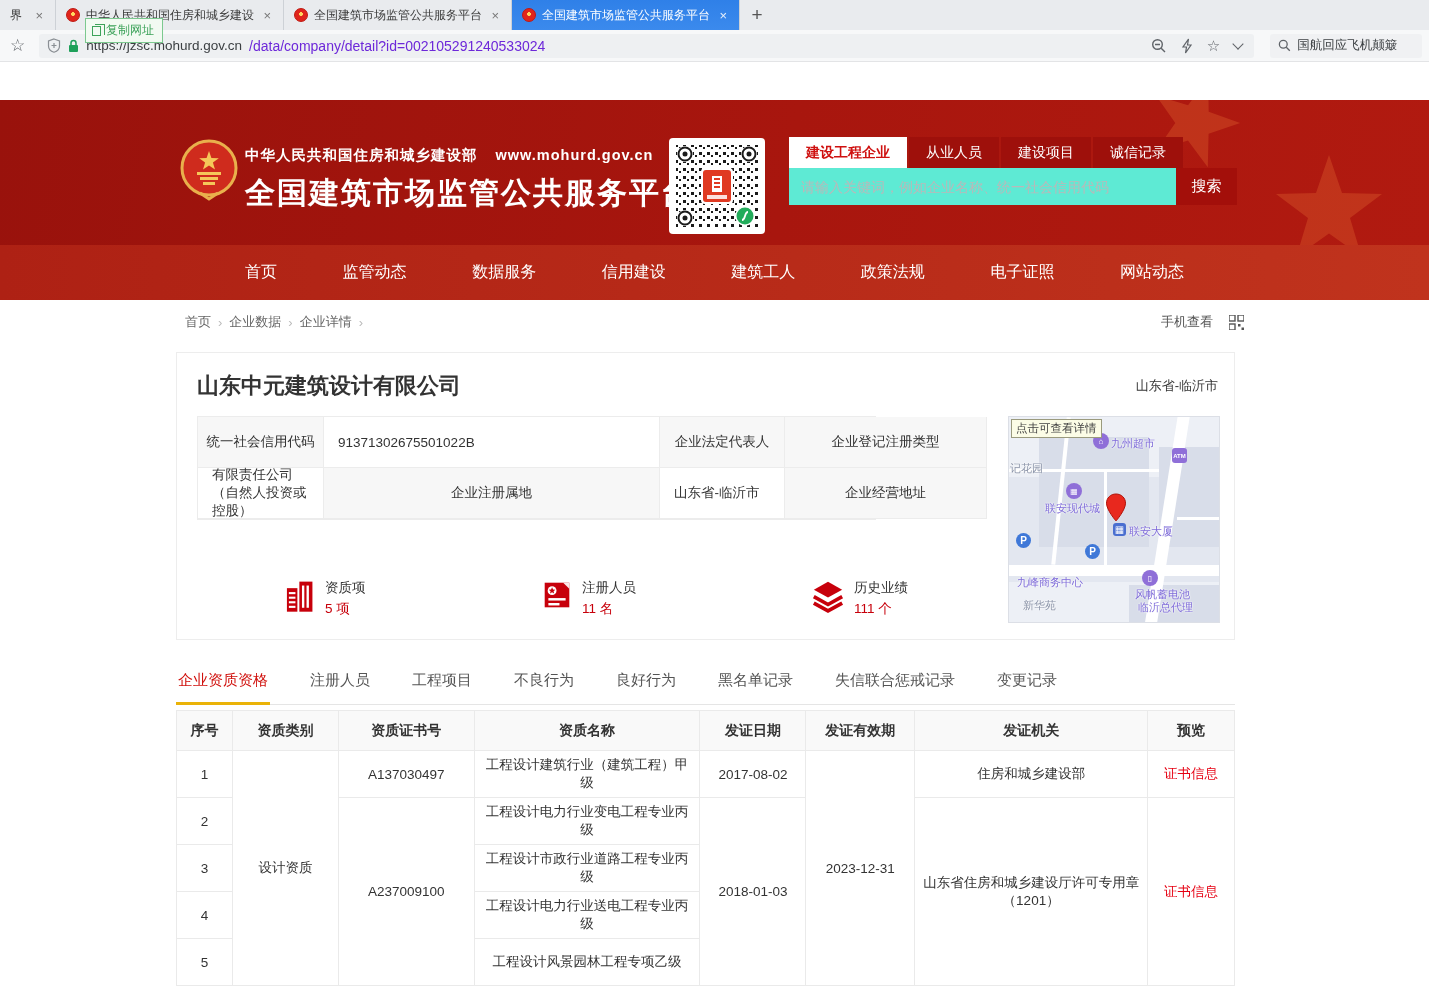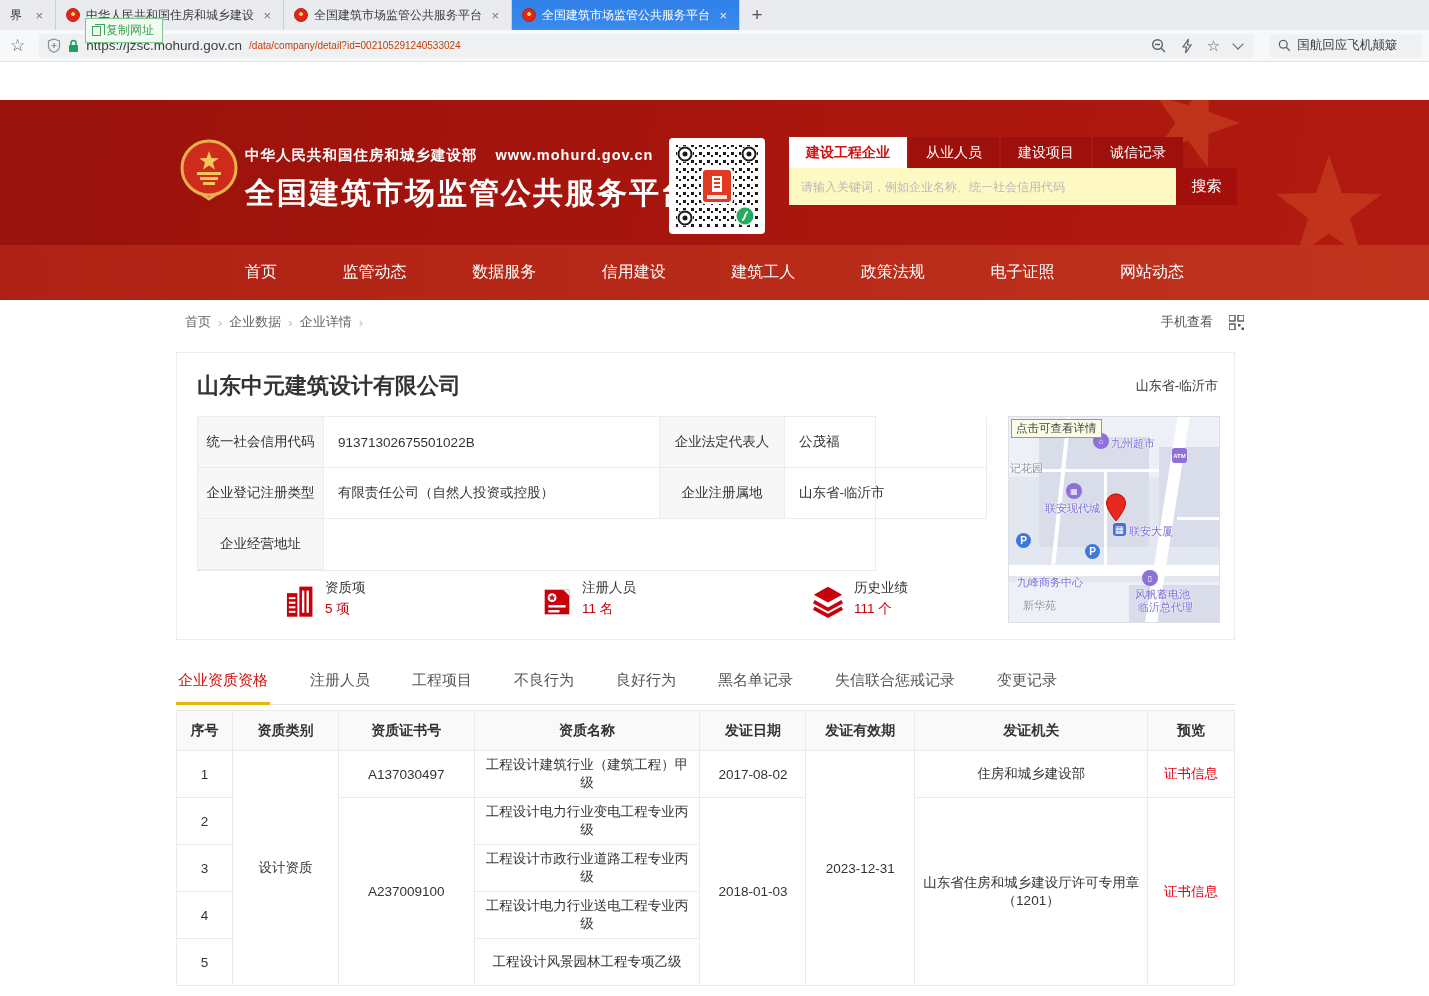--- a/index.html
+++ b/index.html
@@ -25,21 +25,21 @@
   #copytip { left:85px; top:18px; z-index:30; background:#f2faf2; border:1px solid #7cc98f; color:#3da35a;
     font-size:12px; padding:3px 8px 3px 6px; display:flex; align-items:center; gap:5px; }
   .copy-ic { width:9px; height:10px; border:1px solid #3da35a; position:relative; display:inline-block; background:#f2faf2;}
   .copy-ic:before { content:""; position:absolute; left:2px; top:-3px; width:9px; height:10px; border:1px solid #3da35a; border-bottom:none; border-left:none; }
 
   #toolbar { left:0; top:30px; width:1429px; height:32px; background:#f7f8f9; border-bottom:1px solid #e3e4e6;
     display:flex; align-items:center; }
   .bm-star { font-size:17px; color:#5f6368; margin:0 14px 0 10px; }
   #addressbar { height:24px; width:1215px; background:#eef0f2; border-radius:3px; display:flex; align-items:center; padding:0 8px; gap:7px; }
   .url-secure { color:#3c4043; font-size:13.5px; }
-  .url-path { color:#c2410c; font-size:10px; }
+  .url-path { color:#6d28d9; font-size:14px; }
   .addr-icons { margin-left:auto; display:flex; align-items:center; gap:14px; padding-right:4px; }
   .chev { width:8px; height:8px; border-right:1.6px solid #5f6368; border-bottom:1.6px solid #5f6368;
     transform:rotate(45deg); margin-top:-4px; }
   #newsbox { margin-left:16px; width:152px; height:24px; background:#f0f1f3; border-radius:3px;
     display:flex; align-items:center; gap:6px; padding:0 8px; font-size:12.5px; color:#3c4043; }
 
   
   #redhead { left:0; top:100px; width:1429px; height:145px;
     background:linear-gradient(100deg,#99120c 0%,#a8160e 55%,#b11a10 100%); overflow:hidden; }
   #rednav { left:0; top:245px; width:1429px; height:55px;
@@ -50,21 +50,21 @@
   #brand .line1 { font-size:14.5px; font-weight:bold; letter-spacing:1px; }
   #brand .line1 b { margin-left:18px; font-weight:bold; }
   #brand .line2 { font-size:30px; font-weight:bold; letter-spacing:2px; margin-top:8px; }
   #qrbox { left:669px; top:138px; width:96px; height:96px; background:#fff; border-radius:4px;
     display:flex; align-items:center; justify-content:center; }
   #hsearch { left:789px; top:137px; width:448px; }
   .stabs { display:flex; gap:2px; height:31px; }
   .stab { background:#9e100b; color:#fff; font-size:14px; display:flex; align-items:center; padding:0 17px; }
   .stab.on { background:#fff; color:#cf1110; font-weight:bold; }
   .srow { display:flex; height:37px; }
-  .srow input { flex:1; border:none; outline:none; background:#fef9c3; padding:12px 12px; font-size:12px; color:#333;
+  .srow input { flex:1; border:none; outline:none; background:#5eead4; padding:12px 12px; font-size:14px; color:#333;
     font-family:inherit; }
   .srow input::placeholder { color:#b9b9b9; }
   .sbtn { width:61px; background:#a30f0a; color:#fff; font-size:15px; border:none; font-family:inherit; }
   .navitems { width:1059px; margin:0 auto; height:55px; display:flex; align-items:center; justify-content:space-between; padding:0 60px; }
   .navitems span { color:#fff; font-size:16px; }
 
   
   #crumbrow { left:185px; top:313px; width:1059px; display:flex; font-size:13px; color:#666; align-items:center; }
   .sep { color:#bbb; margin:0 7px; }
   #mview { margin-left:auto; display:flex; align-items:center; gap:16px; color:#555; }
@@ -73,21 +73,21 @@
   #card { left:176px; top:352px; width:1059px; height:288px; border:1px solid #ededed; background:#fff; }
   #cname { position:absolute; left:20px; top:18px; font-size:22px; font-weight:bold; color:#333; }
   #cregion { position:absolute; right:16px; top:24px; font-size:13px; color:#333; }
   #infogrid { position:absolute; left:20px; top:63px; width:679px; display:grid;
     grid-template-columns:126px 336px 125px 202px; border:1px solid #ececec; }
   #infogrid > div { border-right:1px solid #ececec; border-bottom:1px solid #ececec;
     display:flex; align-items:center; font-size:13.5px; color:#333; padding:0 14px; height:51px; }
   #infogrid .lab { background:#f7f7f7; justify-content:center; padding:0 6px; }
   #infogrid .wide { grid-column:2 / 5; }
   .statrow { position:absolute; left:20px; top:226px; width:789px; height:50px; }
-  .stat { position:absolute; display:flex; gap:9px; align-items:flex-end; }
+  .stat { position:absolute; display:flex; gap:9px; align-items:flex-start; }
   .stat .txt { display:flex; flex-direction:column; gap:3px; }
   .stat .sl { font-size:13.5px; color:#333; }
   .stat .sv { font-size:13.5px; color:#c7000b; }
   #stat1{left:87px;} #stat2{left:344px;} #stat3{left:614px;}
 
   
   #map { position:absolute; left:831px; top:63px; width:212px; height:207px; background:#e3e7f0; overflow:hidden;
     border:1px solid #dcdfe6; }
   .blk { position:absolute; background:#d8dde9; }
   .blk.light { background:#edf0f6; }
@@ -281,21 +281,20 @@
   </div>
 
   <div id="card" class="abs">
     <div id="cname">山东中元建筑设计有限公司</div>
     <div id="cregion">山东省-临沂市</div>
 
     <div id="infogrid">
       <div class="lab">统一社会信用代码</div>
       <div>91371302675501022B</div>
       <div class="lab">企业法定代表人</div>
-      <div>公茂福</div>
       <div class="lab">企业登记注册类型</div>
       <div>有限责任公司（自然人投资或控股）</div>
       <div class="lab">企业注册属地</div>
       <div>山东省-临沂市</div>
       <div class="lab">企业经营地址</div>
     </div>
 
     <div class="statrow">
       <div class="stat" id="stat1">
         <svg width="32" height="34" viewBox="0 0 24 26">

